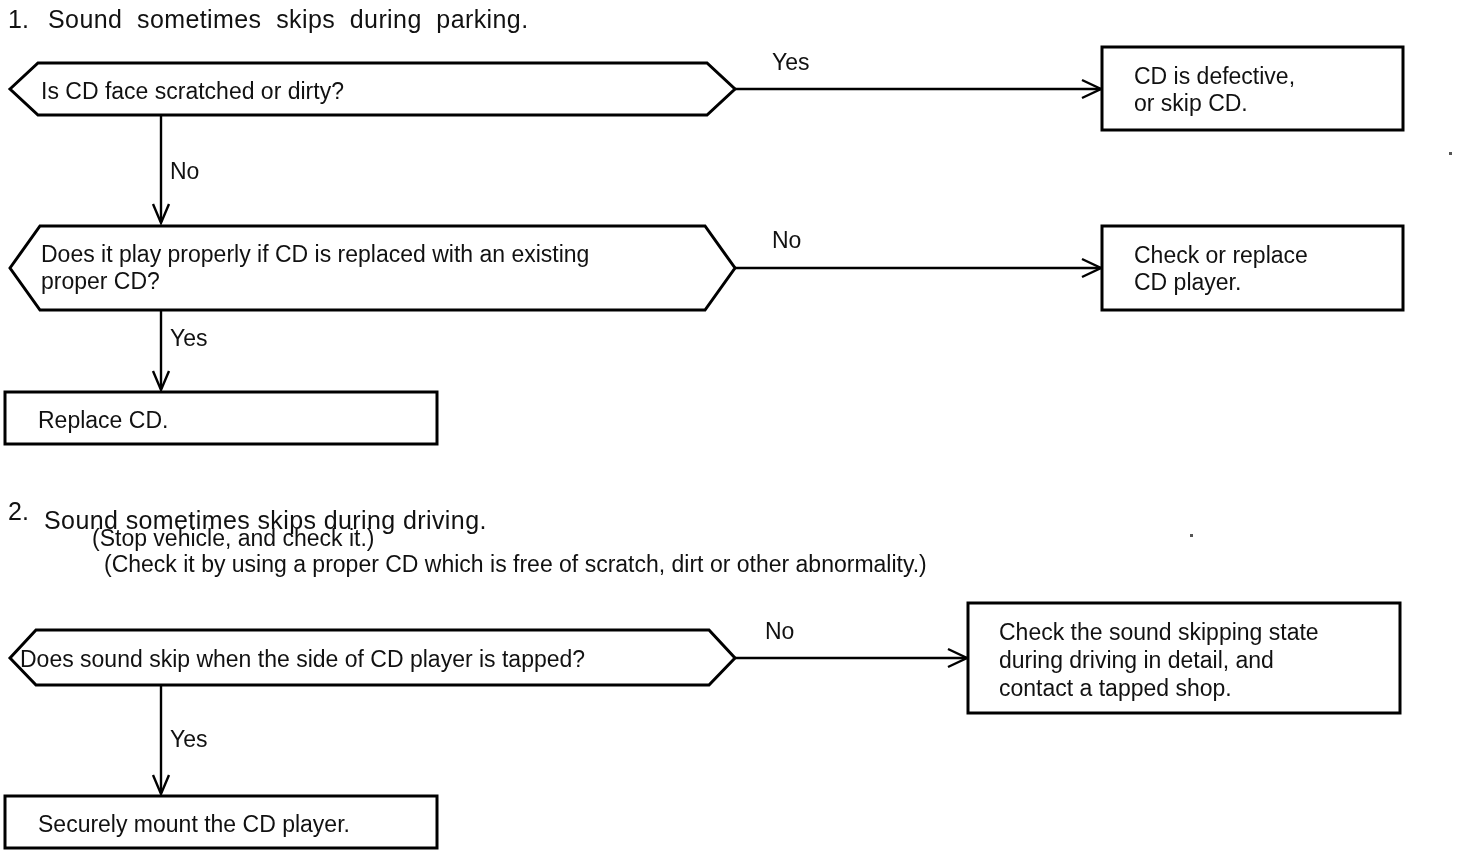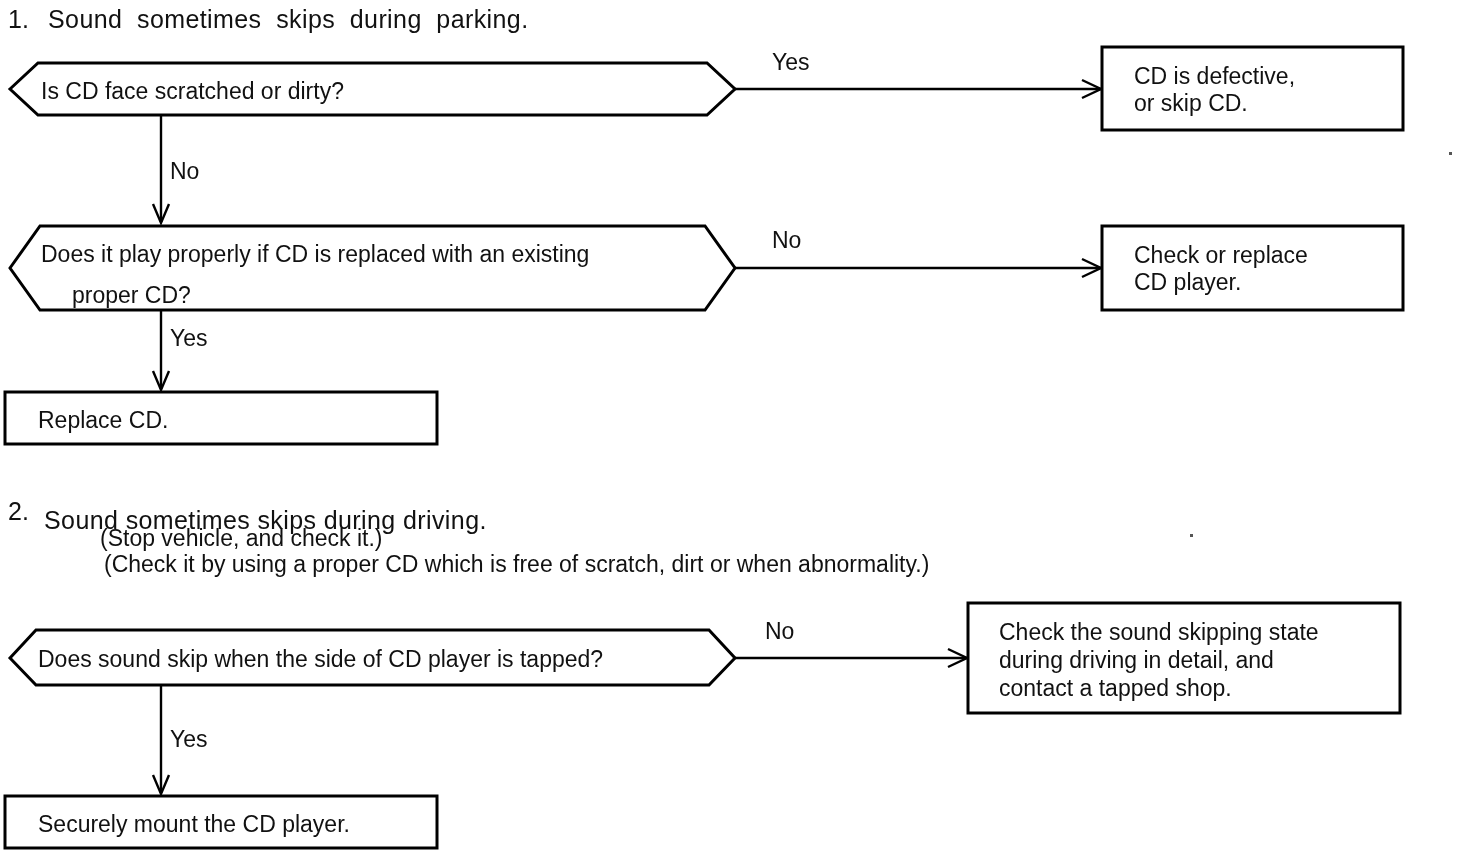--- a/index.html
+++ b/index.html
@@ -118,33 +118,33 @@
 
   <div class="txt edge-label" style="left:772px; top:49px;">Yes</div>
   <div class="txt edge-label" style="left:170px; top:158px;">No</div>
   <div class="txt edge-label" style="left:772px; top:227px;">No</div>
   <div class="txt edge-label" style="left:170px; top:325px;">Yes</div>
 
   <div class="txt shape-label" style="left:1134px; top:62px;text-align:center;">CD is defective,</div>
   <div class="txt shape-label" style="left:1134px; top:89px;">or skip CD.</div>
 
   <div class="txt shape-label" style="left:41px; top:240px;">Does it play properly if CD is replaced with an existing</div>
-  <div class="txt shape-label" style="left:41px; top:281px;margin-left:31px;">proper CD?</div>
+  <div class="txt shape-label" style="left:41px; top:267px;">proper CD?</div>
 
   <div class="txt shape-label" style="left:1134px; top:241px;">Check or replace</div>
   <div class="txt shape-label" style="left:1134px; top:268px;">CD player.</div>
 
   <div class="txt shape-label" style="left:38px; top:406px;">Replace CD.</div>
 
   <div class="txt heading-num" style="left:8px; top:497px;">2.</div>
   <div class="txt heading" style="left:44px; top:497px;margin-top:9px;">Sound sometimes skips during driving.</div>
-  <div class="txt subline" style="left:100px; top:525px;">(Stop vehicle, and check it.)</div>
-  <div class="txt subline" style="left:104px; top:551px;">(Check it by using a proper CD which is free of scratch, dirt or when abnormality.)</div>
+  <div class="txt subline" style="left:92px; top:525px;">(Stop vehicle, and check it.)</div>
+  <div class="txt subline" style="left:104px; top:551px;">(Check it by using a proper CD which is free of scratch, dirt or other abnormality.)</div>
 
-  <div class="txt shape-label" style="left:38px; top:645px;">Does sound skip when the side of CD player is tapped?</div>
+  <div class="txt shape-label" style="left:20px; top:645px;">Does sound skip when the side of CD player is tapped?</div>
 
   <div class="txt edge-label" style="left:765px; top:618px;">No</div>
   <div class="txt edge-label" style="left:170px; top:726px;">Yes</div>
 
   <div class="txt shape-label" style="left:999px; top:618px;">Check the sound skipping state</div>
   <div class="txt shape-label" style="left:999px; top:646px;">during driving in detail, and</div>
   <div class="txt shape-label" style="left:999px; top:674px;">contact a tapped shop.</div>
 
   <div class="txt shape-label" style="left:38px; top:810px;">Securely mount the CD player.</div>
 

